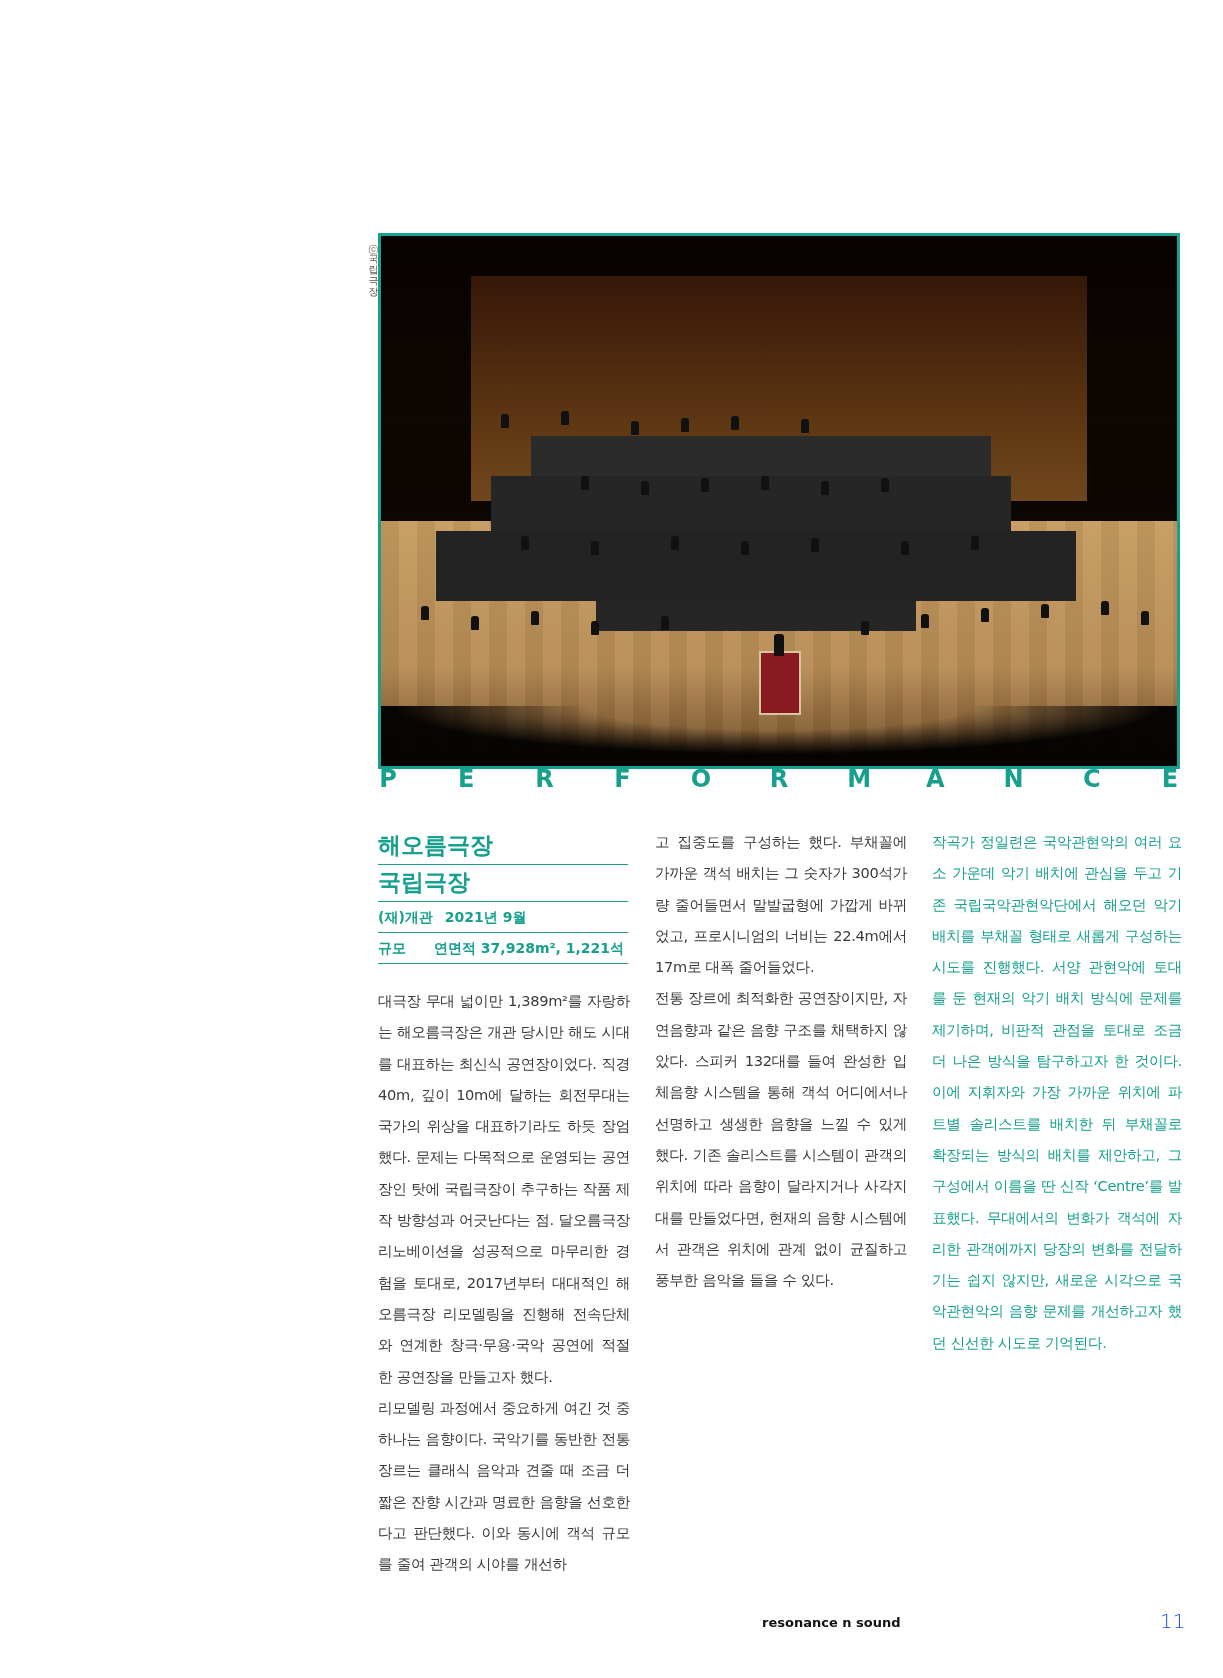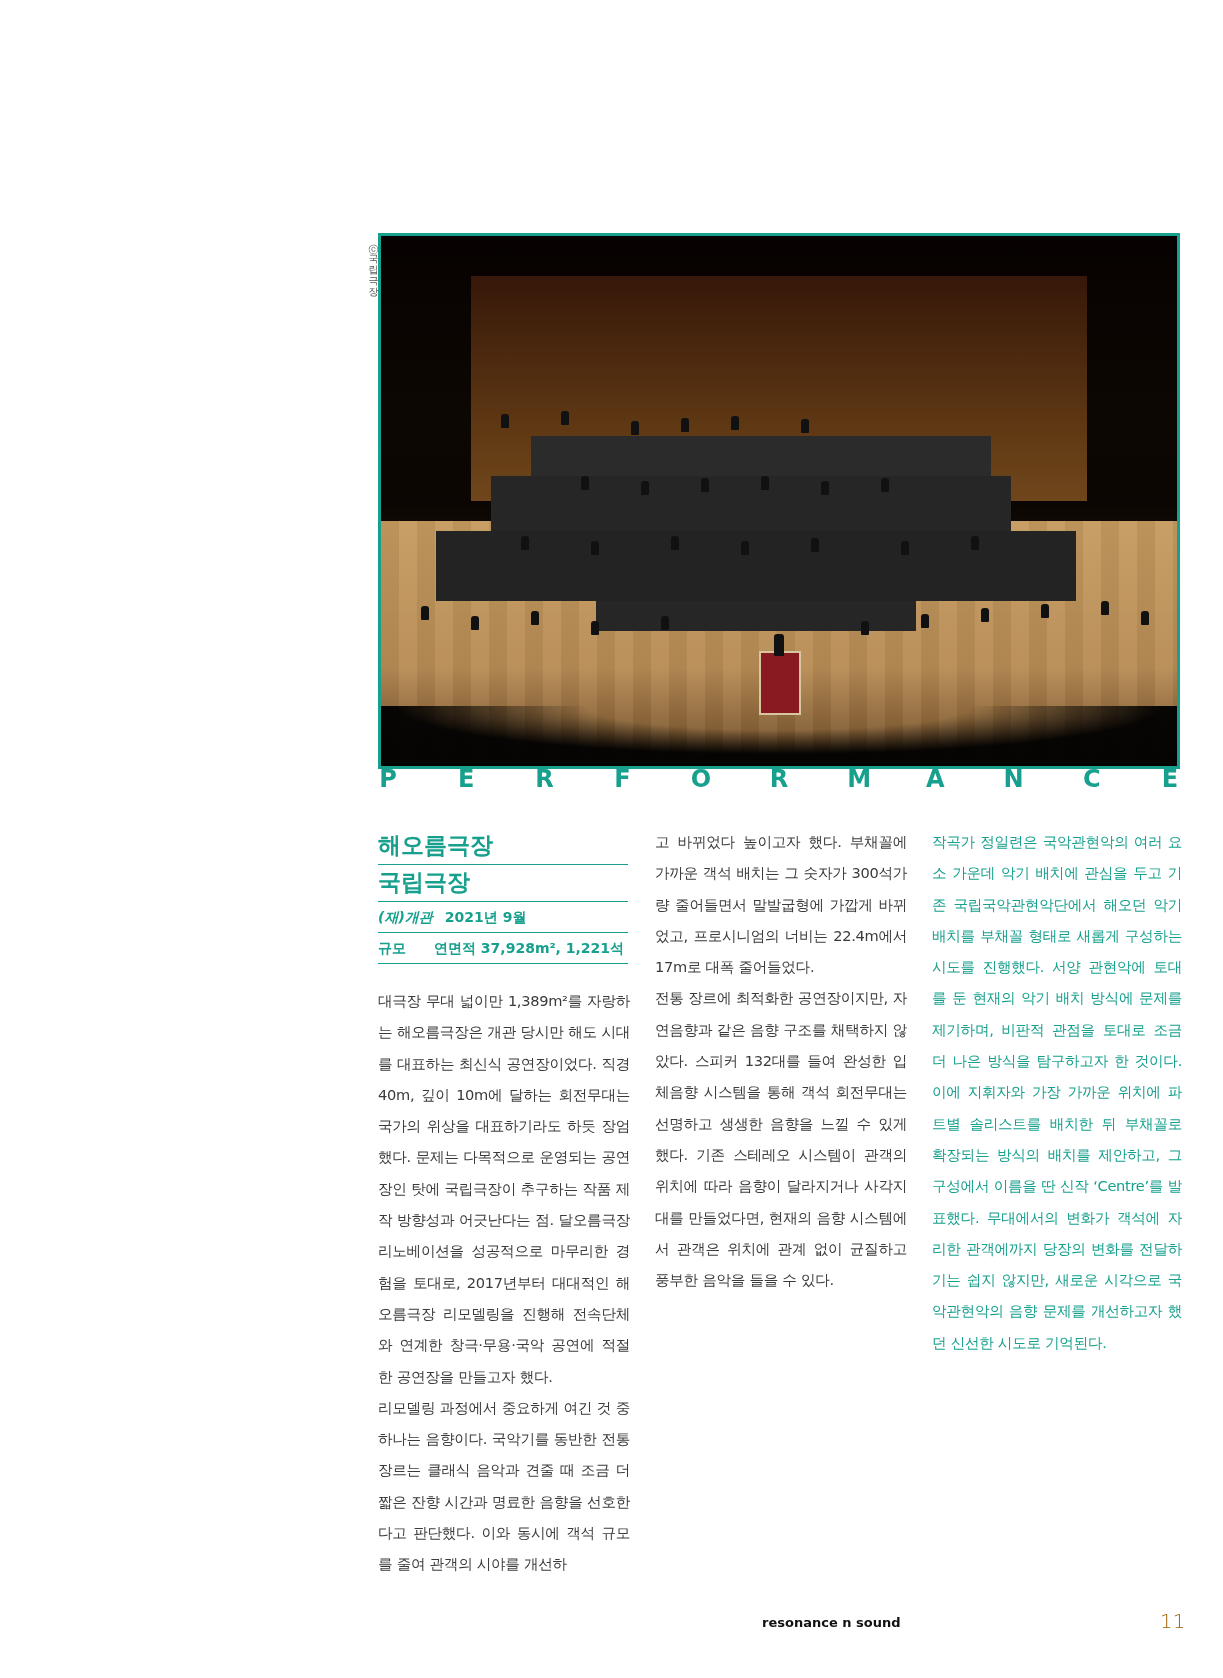--- a/index.html
+++ b/index.html
@@ -29,29 +29,29 @@
               display:flex; justify-content:space-between; }
   .perf-letter { font-family:"DejaVu Sans", sans-serif; font-weight:bold; font-size:24px;
                  color:#17a08d; line-height:26px; width:20px; text-align:center; }
 
   .title-block { position:absolute; left:378px; top:828px; width:250px; }
   .title-line { color:#17a08d; font-weight:bold; font-size:23px; line-height:34px;
                 border-bottom:1.5px solid #17a08d; padding-bottom:2px; }
   .info-line { color:#17a08d; font-weight:bold; font-size:14px; line-height:30px;
                border-bottom:1.5px solid #17a08d; display:flex; }
   .info-label { width:56px; }
-  .info-label.wide { width:auto; margin-right:12px;font-style:italic; }
+  .info-label.wide { width:auto; margin-right:12px; }
 
   .body-text { position:absolute; font-size:14.6px; line-height:31.3px; letter-spacing:-0.3px;
                text-align:justify; }
   .body-text p { margin:0; }
   .teal { color:#17a08d; }
 
   .footer-brand { position:absolute; left:762px; top:1615px; font-weight:bold; font-size:13px; color:#111; }
-  .footer-page { position:absolute; left:1160px; top:1609px; font-size:20px; color:#a16207; font-family:"DejaVu Sans", sans-serif; font-weight:200;text-align:right; }
+  .footer-page { position:absolute; left:1160px; top:1609px; font-size:20px; color:#1d4ed8; font-family:"DejaVu Sans", sans-serif; font-weight:200;text-align:right; }
 </style>
 </head>
 <body>
 
 <div class="credit">ⓒ국립극장</div>
 
 <div class="photo-frame">
   <div class="stage-wall"></div>
   <div class="floor"></div>
   <div class="riser" style="left:150px; top:200px; width:460px; height:40px; background:#2b2b2b;"></div>
@@ -119,22 +119,22 @@
     <span>연면적 37,928m², 1,221석</span>
   </div>
 </div>
 
 <div class="body-text" style="left:378px; top:985px; width:252px;">
   <p>대극장 무대 넓이만 1,389m²를 자랑하는 해오름극장은 개관 당시만 해도 시대를 대표하는 최신식 공연장이었다. 직경 40m, 깊이 10m에 달하는 회전무대는 국가의 위상을 대표하기라도 하듯 장엄했다. 문제는 다목적으로 운영되는 공연장인 탓에 국립극장이 추구하는 작품 제작 방향성과 어긋난다는 점. 달오름극장 리노베이션을 성공적으로 마무리한 경험을 토대로, 2017년부터 대대적인 해오름극장 리모델링을 진행해 전속단체와 연계한 창극·무용·국악 공연에 적절한 공연장을 만들고자 했다.</p>
   <p>리모델링 과정에서 중요하게 여긴 것 중 하나는 음향이다. 국악기를 동반한 전통 장르는 클래식 음악과 견줄 때 조금 더 짧은 잔향 시간과 명료한 음향을 선호한다고 판단했다. 이와 동시에 객석 규모를 줄여 관객의 시야를 개선하</p>
 </div>
 
 <div class="body-text" style="left:655px; top:826px; width:252px;">
-  <p>고 바뀌었다 높이고자 했다. 부채꼴에 가까운 객석 배치는 그 숫자가 300석가량 줄어들면서 말발굽형에 가깝게 바뀌었고, 프로시니엄의 너비는 22.4m에서 17m로 대폭 줄어들었다.</p>
-  <p>전통 장르에 최적화한 공연장이지만, 자연음향과 같은 음향 구조를 채택하지 않았다. 스피커 132대를 들여 완성한 입체음향 시스템을 통해 객석 회전무대는 선명하고 생생한 음향을 느낄 수 있게 했다. 기존 스테레오 시스템이 관객의 위치에 따라 음향이 달라지거나 사각지대를 만들었다면, 현재의 음향 시스템에서 관객은 위치에 관계 없이 균질하고 풍부한 음악을 들을 수 있다.</p>
+  <p>고 집중도를 구성하는 했다. 부채꼴에 가까운 객석 배치는 그 숫자가 300석가량 줄어들면서 말발굽형에 가깝게 바뀌었고, 프로시니엄의 너비는 22.4m에서 17m로 대폭 줄어들었다.</p>
+  <p>전통 장르에 최적화한 공연장이지만, 자연음향과 같은 음향 구조를 채택하지 않았다. 스피커 132대를 들여 완성한 입체음향 시스템을 통해 객석 어디에서나 선명하고 생생한 음향을 느낄 수 있게 했다. 기존 솔리스트를 시스템이 관객의 위치에 따라 음향이 달라지거나 사각지대를 만들었다면, 현재의 음향 시스템에서 관객은 위치에 관계 없이 균질하고 풍부한 음악을 들을 수 있다.</p>
 </div>
 
 <div class="body-text teal" style="left:932px; top:826px; width:250px;">
   <p>작곡가 정일련은 국악관현악의 여러 요소 가운데 악기 배치에 관심을 두고 기존 국립국악관현악단에서 해오던 악기 배치를 부채꼴 형태로 새롭게 구성하는 시도를 진행했다. 서양 관현악에 토대를 둔 현재의 악기 배치 방식에 문제를 제기하며, 비판적 관점을 토대로 조금 더 나은 방식을 탐구하고자 한 것이다. 이에 지휘자와 가장 가까운 위치에 파트별 솔리스트를 배치한 뒤 부채꼴로 확장되는 방식의 배치를 제안하고, 그 구성에서 이름을 딴 신작 ‘Centre’를 발표했다. 무대에서의 변화가 객석에 자리한 관객에까지 당장의 변화를 전달하기는 쉽지 않지만, 새로운 시각으로 국악관현악의 음향 문제를 개선하고자 했던 신선한 시도로 기억된다.</p>
 </div>
 
 <div class="footer-brand">resonance n sound</div>
 <div class="footer-page">11</div>
 
 </body></html>

